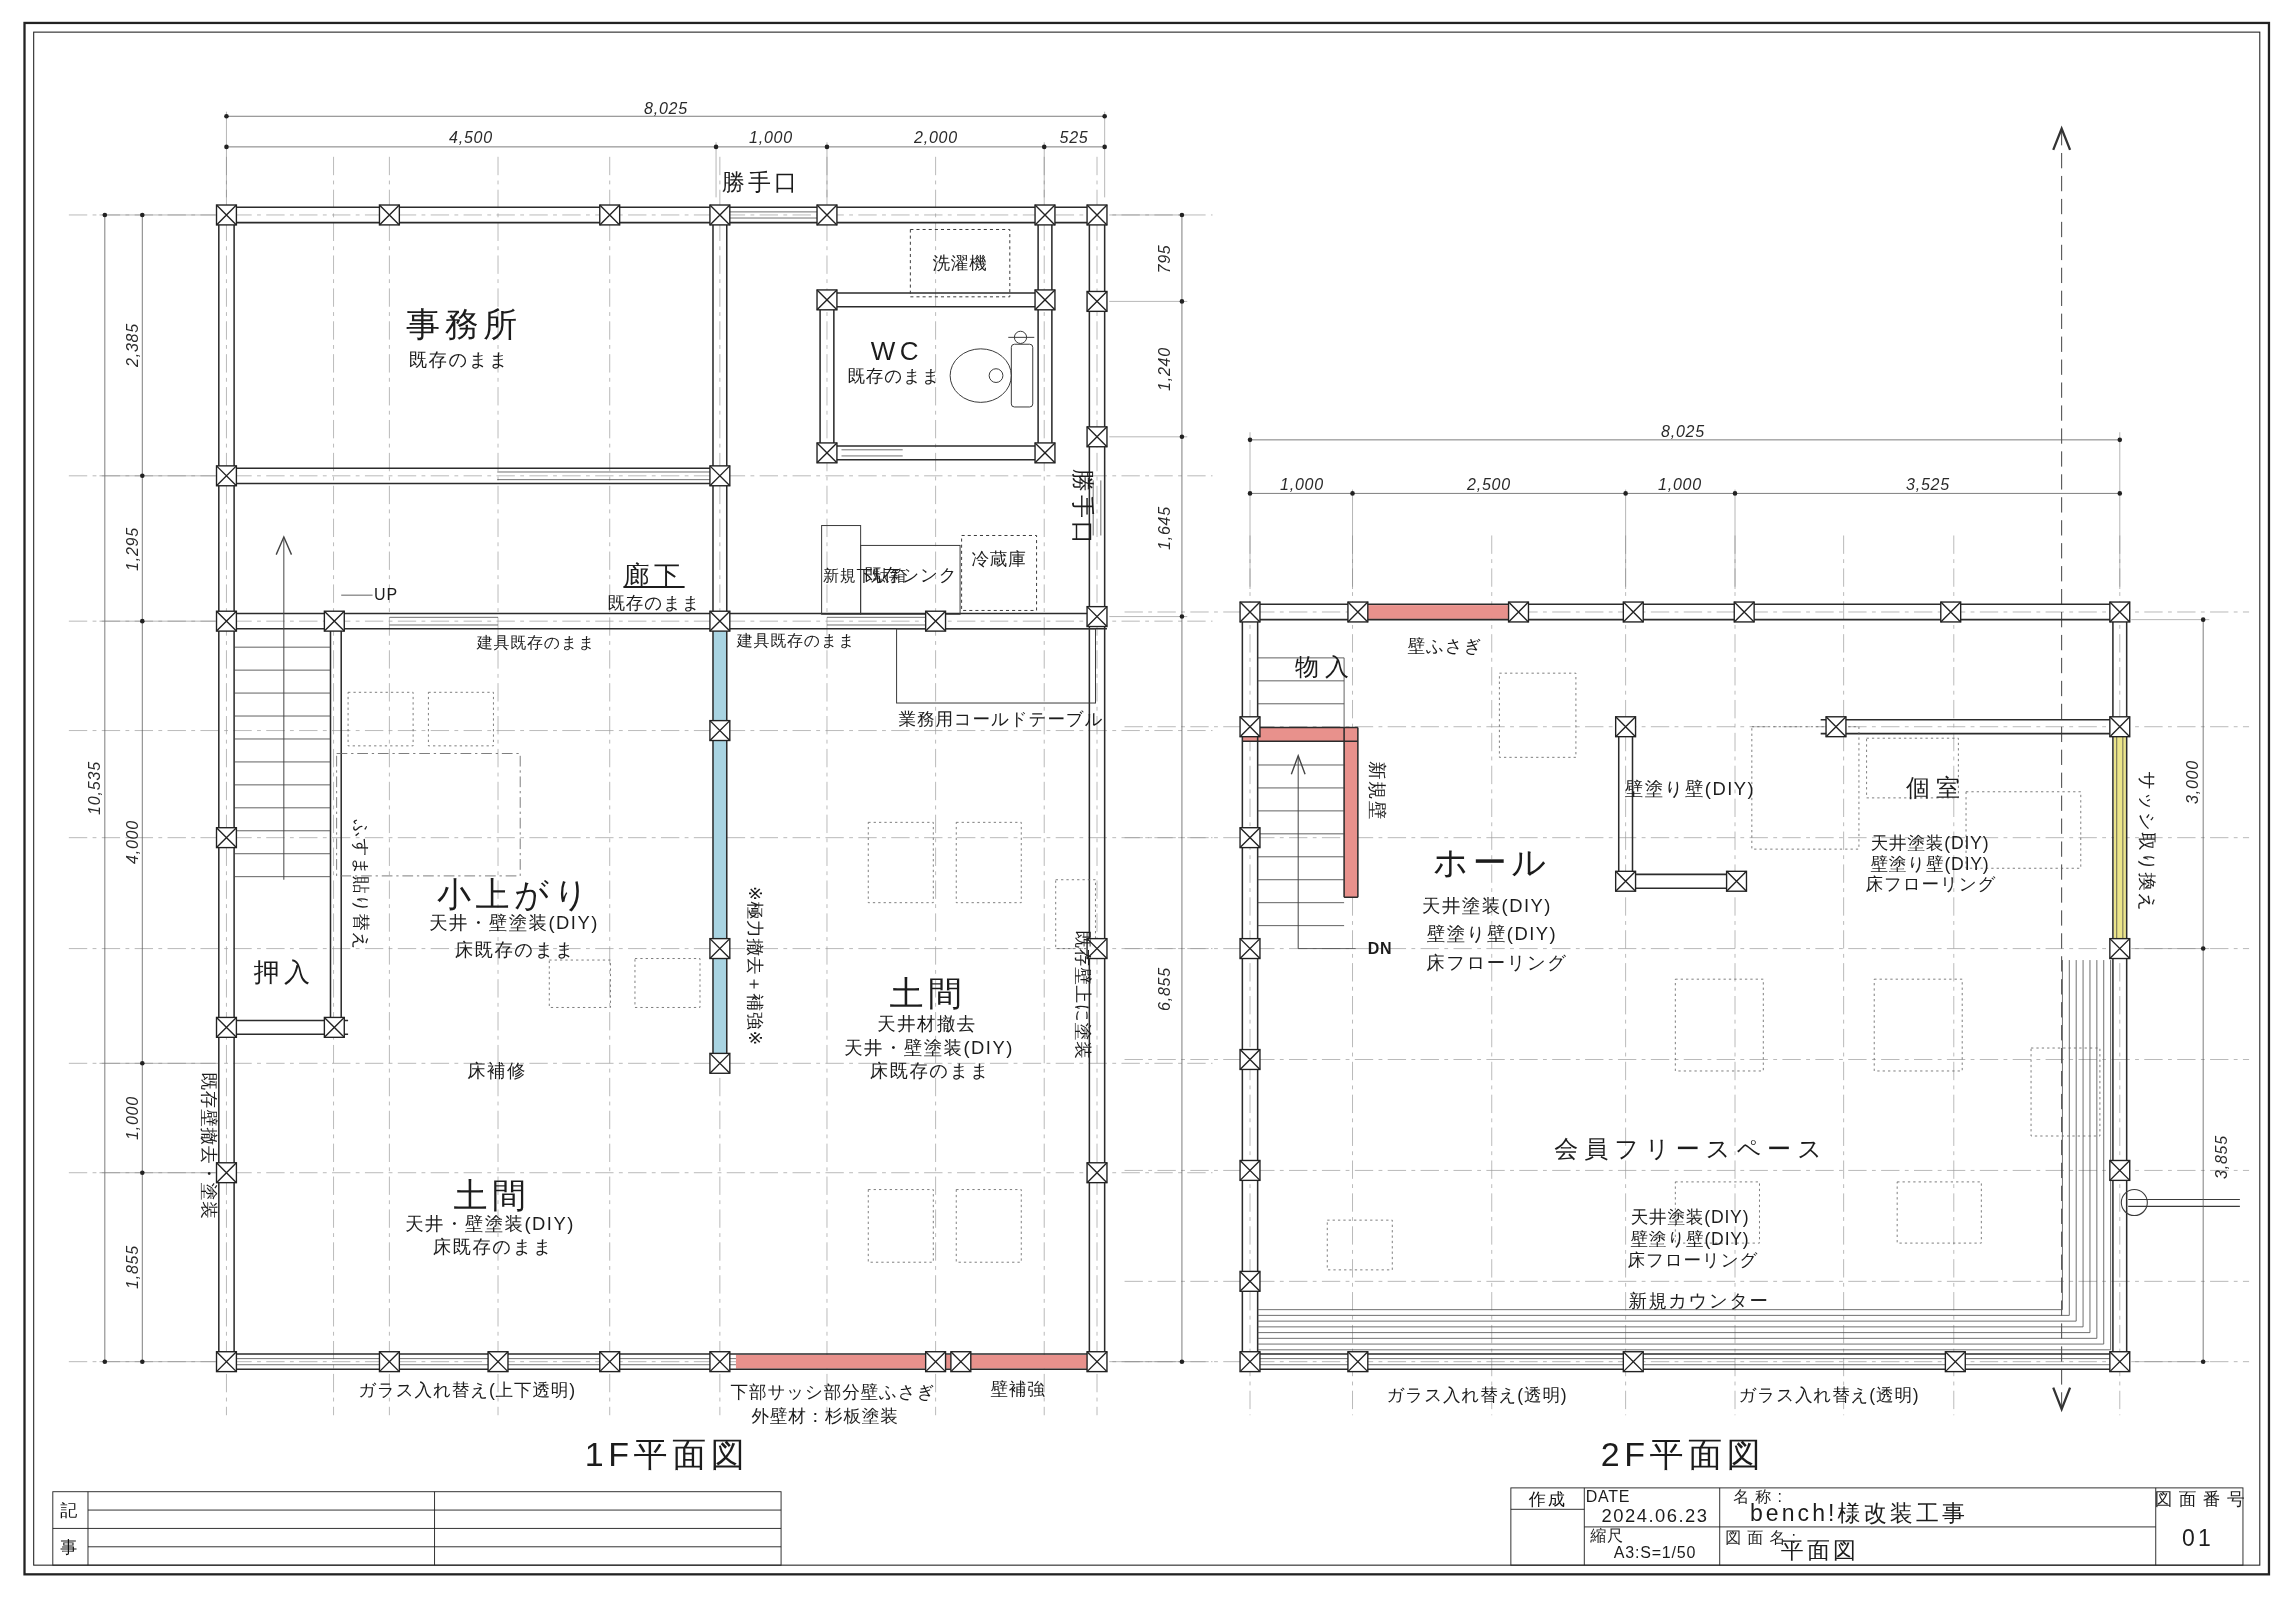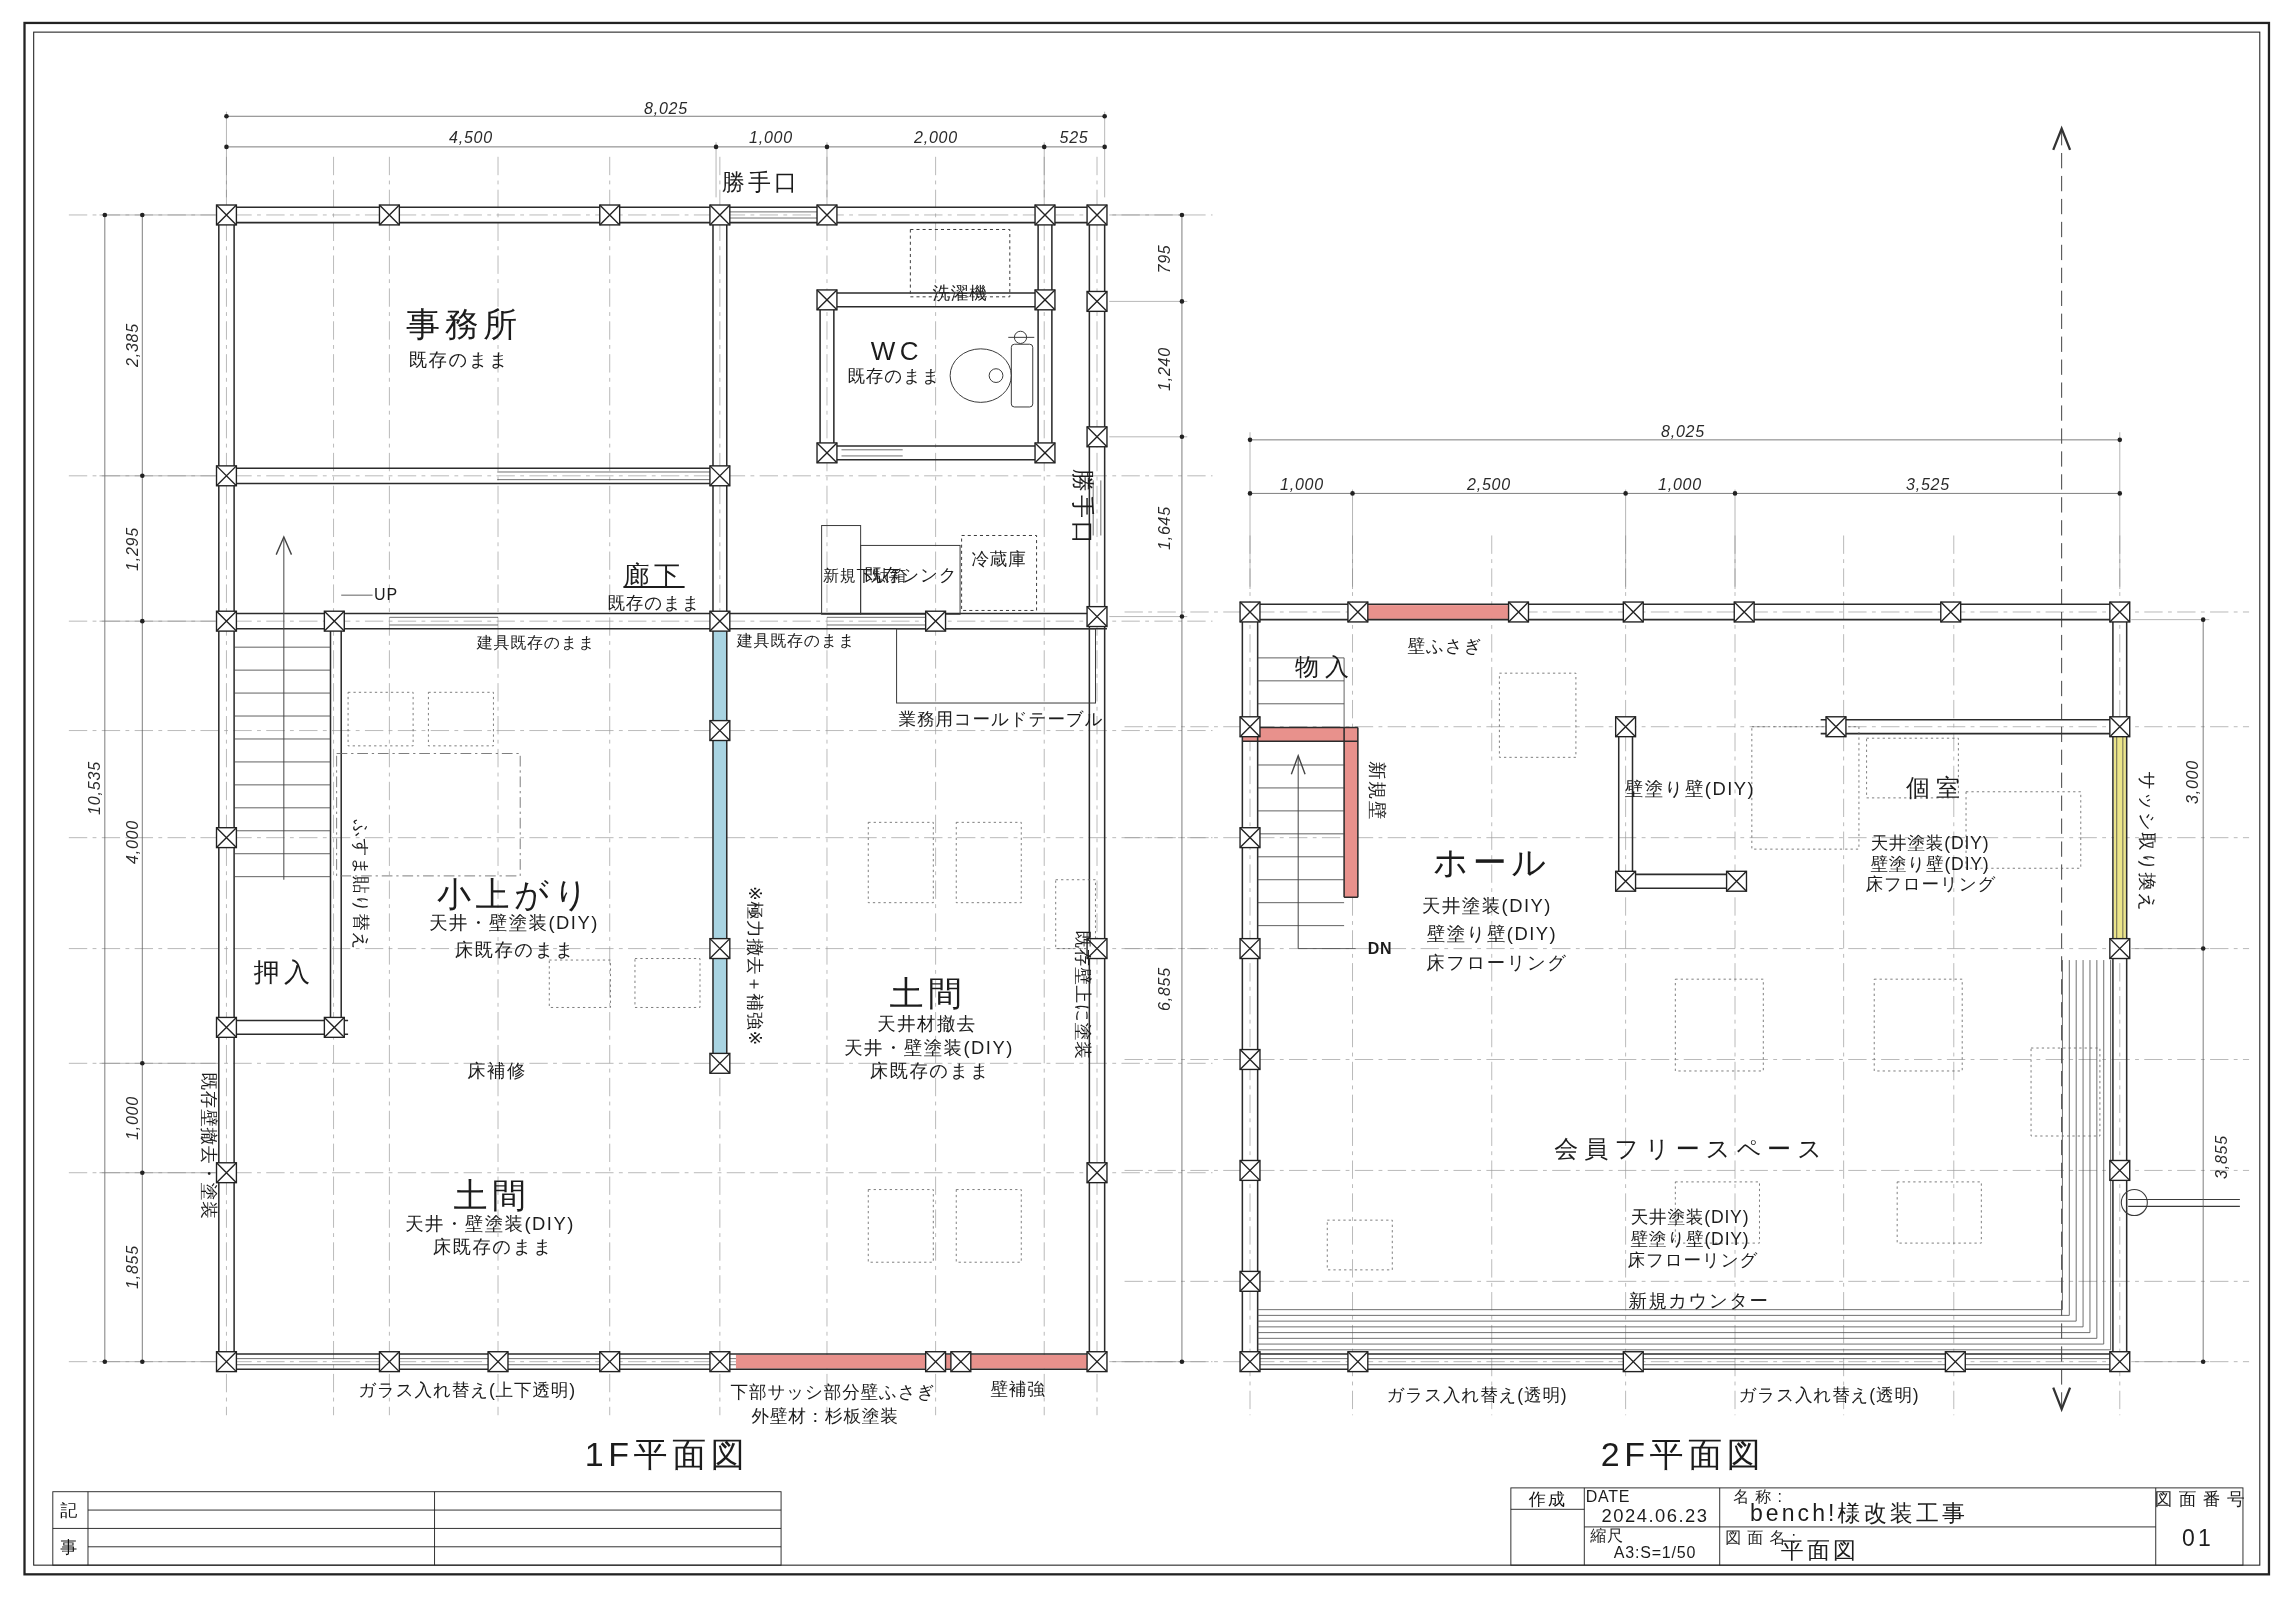--- a/index.html
+++ b/index.html
@@ -315,21 +315,21 @@
 <div class="lb dimt rotccw" style="left:133px;top:1267px;">1,855</div>
 <div class="lb dimt rotccw" style="left:1165px;top:259px;">795</div>
 <div class="lb dimt rotccw" style="left:1165px;top:369px;">1,240</div>
 <div class="lb dimt rotccw" style="left:1165px;top:528px;">1,645</div>
 <div class="lb dimt rotccw" style="left:1165px;top:989px;">6,855</div>
 
 <div class="lb f30" style="left:761px;top:182px;">勝手口</div>
 <div class="lb f30 rotcw" style="left:1082px;top:508px;">勝手口</div>
 <div class="lb f46" style="left:464px;top:324px;">事務所</div>
 <div class="lb f26" style="left:459px;top:360px;">既存のまま</div>
-<div class="lb f24" style="left:960px;top:264px;margin-top:30px;">洗濯機</div>
+<div class="lb f24" style="left:960px;top:264px;">洗濯機</div>
 <div class="lb f36" style="left:897px;top:351px;">WC</div>
 <div class="lb f24" style="left:894px;top:377px;">既存のまま</div>
 <div class="lb f36" style="left:654px;top:575px;text-decoration:underline;">廊下</div>
 <div class="lb f24" style="left:654px;top:604px;">既存のまま</div>
 <div class="lb f22" style="left:386px;top:595px;">UP</div>
 <div class="lb f22" style="left:817px;top:576px;margin-left:48px;">新規下駄箱</div>
 <div class="lb f24" style="left:911px;top:576px;">既存シンク</div>
 <div class="lb f24" style="left:999px;top:560px;">冷蔵庫</div>
 <div class="lb f22" style="left:536px;top:643px;">建具既存のまま</div>
 <div class="lb f22" style="left:796px;top:641px;">建具既存のまま</div>

